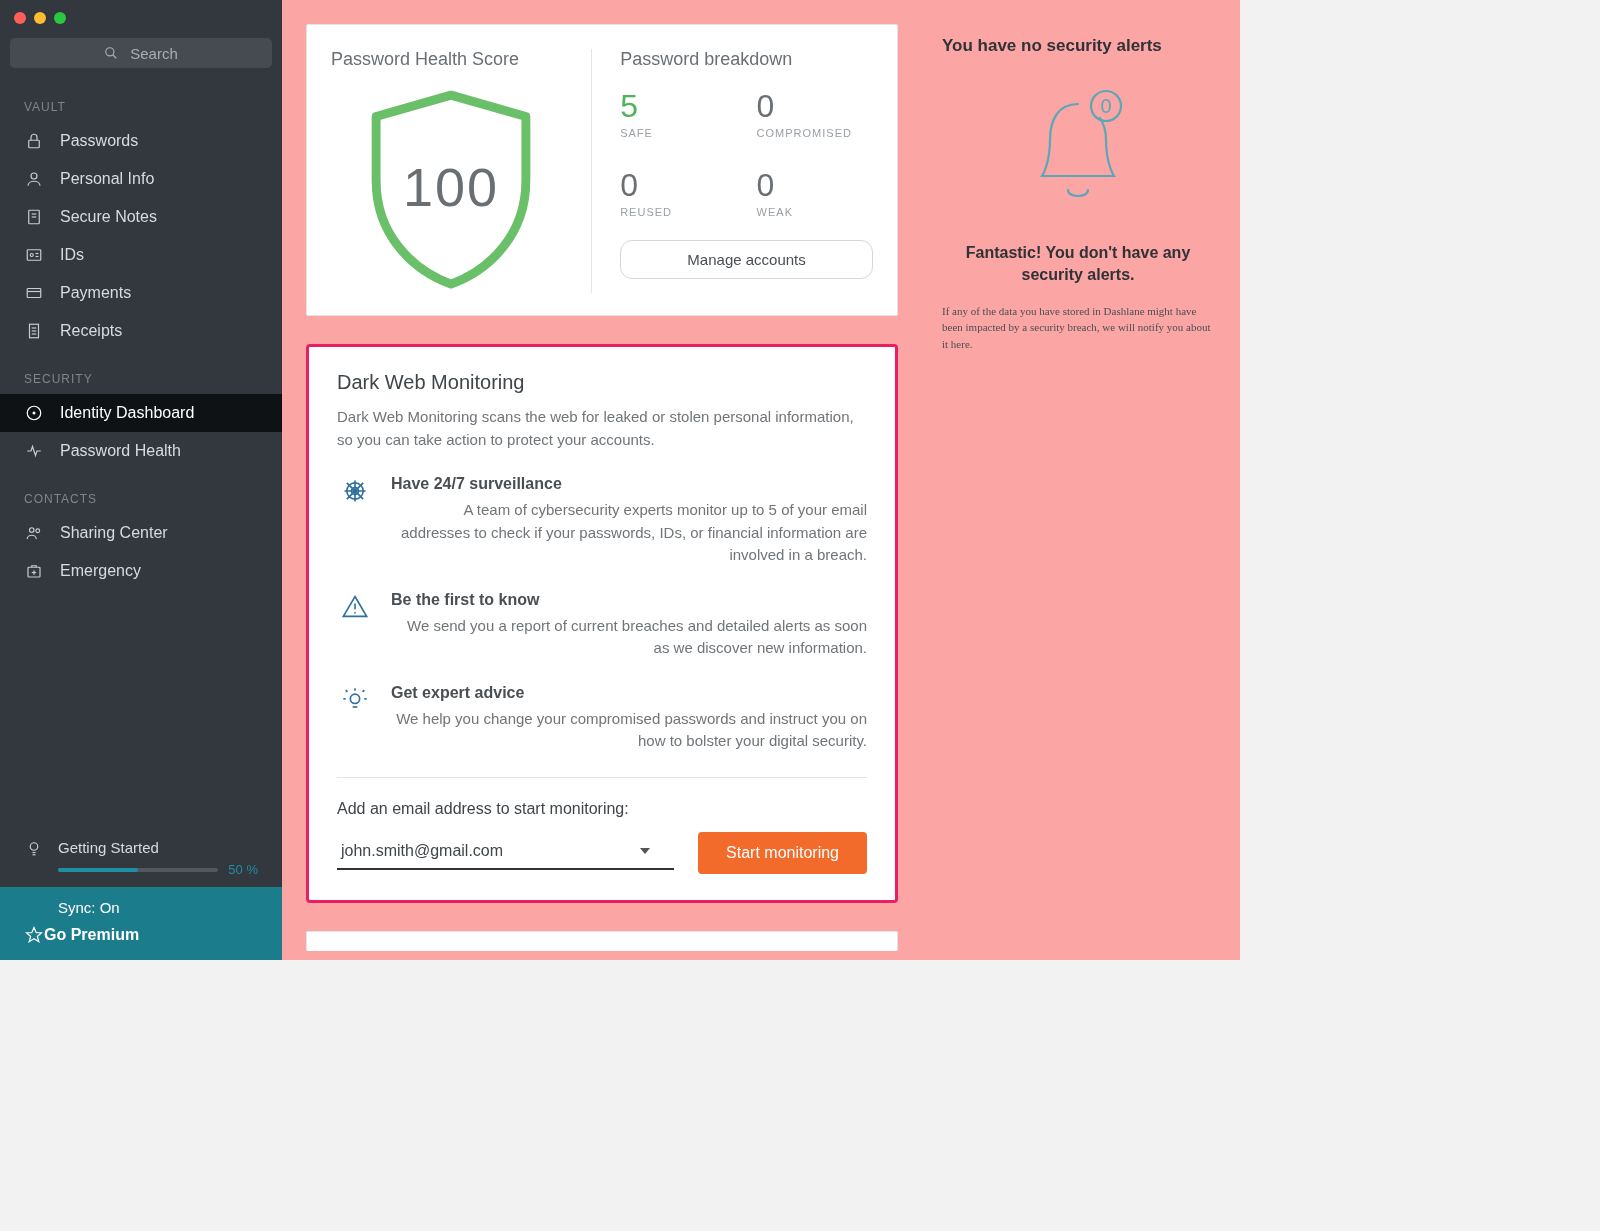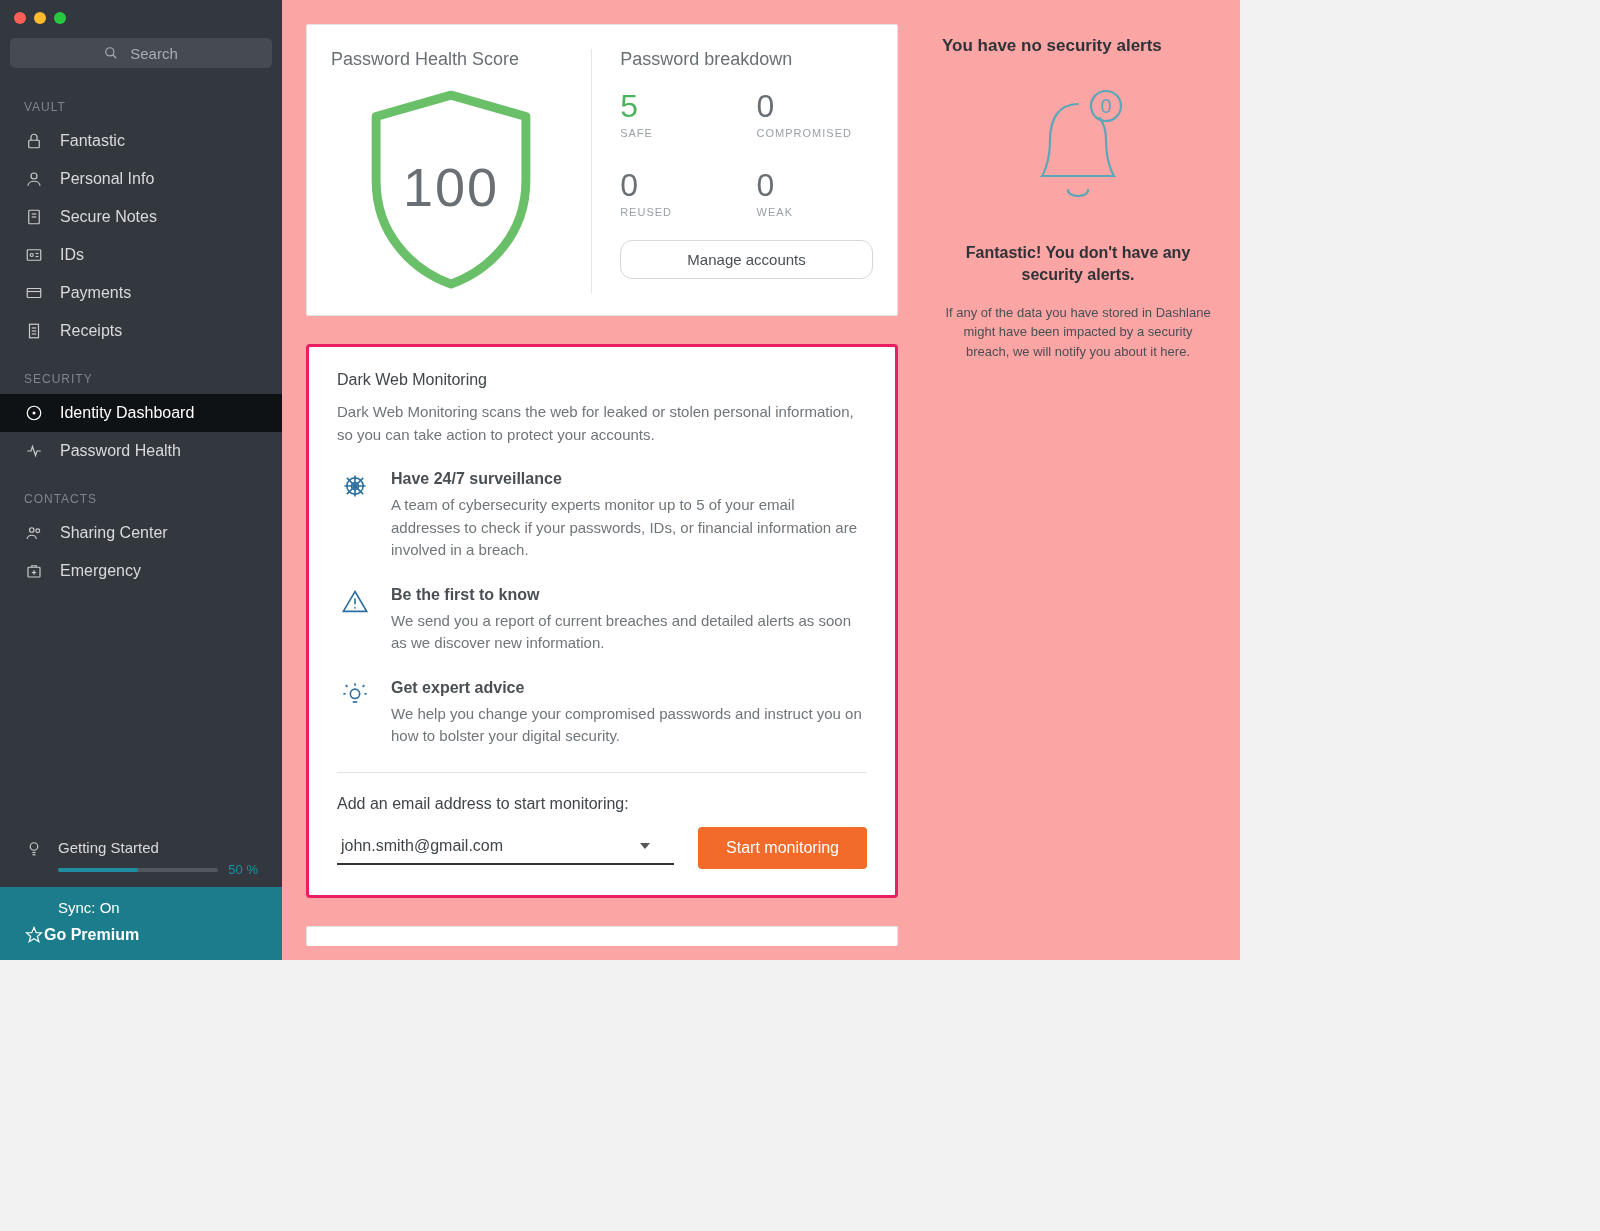--- a/index.html
+++ b/index.html
@@ -55,40 +55,40 @@
   .shield-score { position:absolute; top:50%; left:50%; transform:translate(-50%,-56%); font-size: 54px; color:#6a6f74; letter-spacing: 2px; font-weight:400; font-variant-numeric: tabular-nums;}
 
   .stat-grid { display:grid; grid-template-columns: 1fr 1fr; gap: 28px 20px; margin-bottom: 22px;}
   .stat-val { font-size: 32px; color:#6a6f74; font-variant-numeric: slashed-zero; font-weight:400; }
   .stat-val.safe { color:#4fb25f; }
   .stat-label { font-size: 11px; letter-spacing: 1px; color:#9aa0a5; margin-top: 2px; text-transform:uppercase;}
   .manage-btn { display:block; width:100%; text-align:center; padding: 10px; border:1px solid #d5d8da; background:#fff; border-radius:12px; font-size:15px; color:#4a4f54; cursor:pointer; }
 
   .dark-card { padding: 24px 28px 26px; position:relative; }
   .highlight-frame { border: 3px solid #e91e63; border-radius: 4px; }
-  .dark-title { font-size: 16px; color:#3f4549; margin-bottom: 12px; font-weight:400;}
+  .dark-title { font-size: 20px; color:#3f4549; margin-bottom: 12px; font-weight:400;}
   .dark-desc { font-size: 15px; color:#707579; line-height:1.5; margin-bottom: 24px; max-width: 540px;}
   .feature { display:flex; gap: 18px; margin-bottom: 24px; }
   .feature-icon { width: 36px; flex-shrink:0; display:flex; justify-content:center; padding-top:2px;}
   .feature-icon svg { width:28px; height:28px; stroke:#2d6f9e; fill:none; stroke-width:1.4; }
   .feature-body h4 { font-size:16px; color:#4a4f54; font-weight:600; margin-bottom:6px;}
-  .feature-body p { font-size:15px; color:#707579; line-height:1.5; max-width:500px;}
+  .feature-body p { font-size:15px; color:#707579; line-height:1.5; max-width:500px;text-align:right;}
   .divider { border-top:1px solid #e5e5e5; margin: 4px 0 22px; }
   .email-label { font-size:16px; color:#3f4549; margin-bottom: 14px;}
   .email-row { display:flex; gap: 24px; align-items:center;}
   .email-select { flex:1; max-width: 350px; border:none; border-bottom:2px solid #333; padding: 6px 24px 8px 4px; font-size:16px; color:#3f4549; background:transparent; position:relative; display:flex; align-items:center; justify-content:space-between;}
   .caret-down { width:0; height:0; border-left:5px solid transparent; border-right:5px solid transparent; border-top:6px solid #555;}
   .start-btn { background:#f26b2a; color:#fff; border:none; border-radius:4px; padding: 12px 28px; font-size:16px; cursor:pointer;}
 
   
   .right-title { font-size: 17px; font-weight:700; color:#2f3337; margin-bottom: 30px;}
   .bell-wrap { display:flex; justify-content:center; margin: 10px 0 26px;}
   .bell-wrap svg { width: 100px; height: 130px; stroke:#5aa7b8; fill:none; stroke-width:2.2;}
   .right-sub { font-size:16px; font-weight:700; color:#2f3337; text-align:center; line-height:1.4; margin-bottom: 16px;}
-  .right-text { font-size:13px; color:#4a4f54; text-align:center; line-height:1.5;}
+  .right-text { font-size:11px; color:#4a4f54; text-align:left; line-height:1.5;font-family:Liberation Serif, serif;}
 </style>
 </head>
 <body>
 
 <div class="app">
 
   <div class="sidebar">
     <div class="traffic-lights">
       <div class="tl red"></div>
       <div class="tl yellow"></div>
@@ -107,21 +107,21 @@
     </div>
 
     <div class="section-label">VAULT</div>
     <div class="nav-item">
       <span class="nav-icon">
           <svg viewBox="0 0 24 24">
             <rect x="5" y="11" width="14" height="10" rx="1"></rect>
             <path d="M8 11V7a4 4 0 0 1 8 0v4"></path>
           </svg>
         </span>
-      <span>Fantastic</span>
+      <span>Passwords</span>
     </div>
     <div class="nav-item">
       <span class="nav-icon">
           <svg viewBox="0 0 24 24">
             <circle cx="12" cy="8" r="4"></circle>
             <path d="M4 21c0-4 4-6 8-6s8 2 8 6"></path>
           </svg>
         </span>
       <span>Personal Info</span>
     </div>

